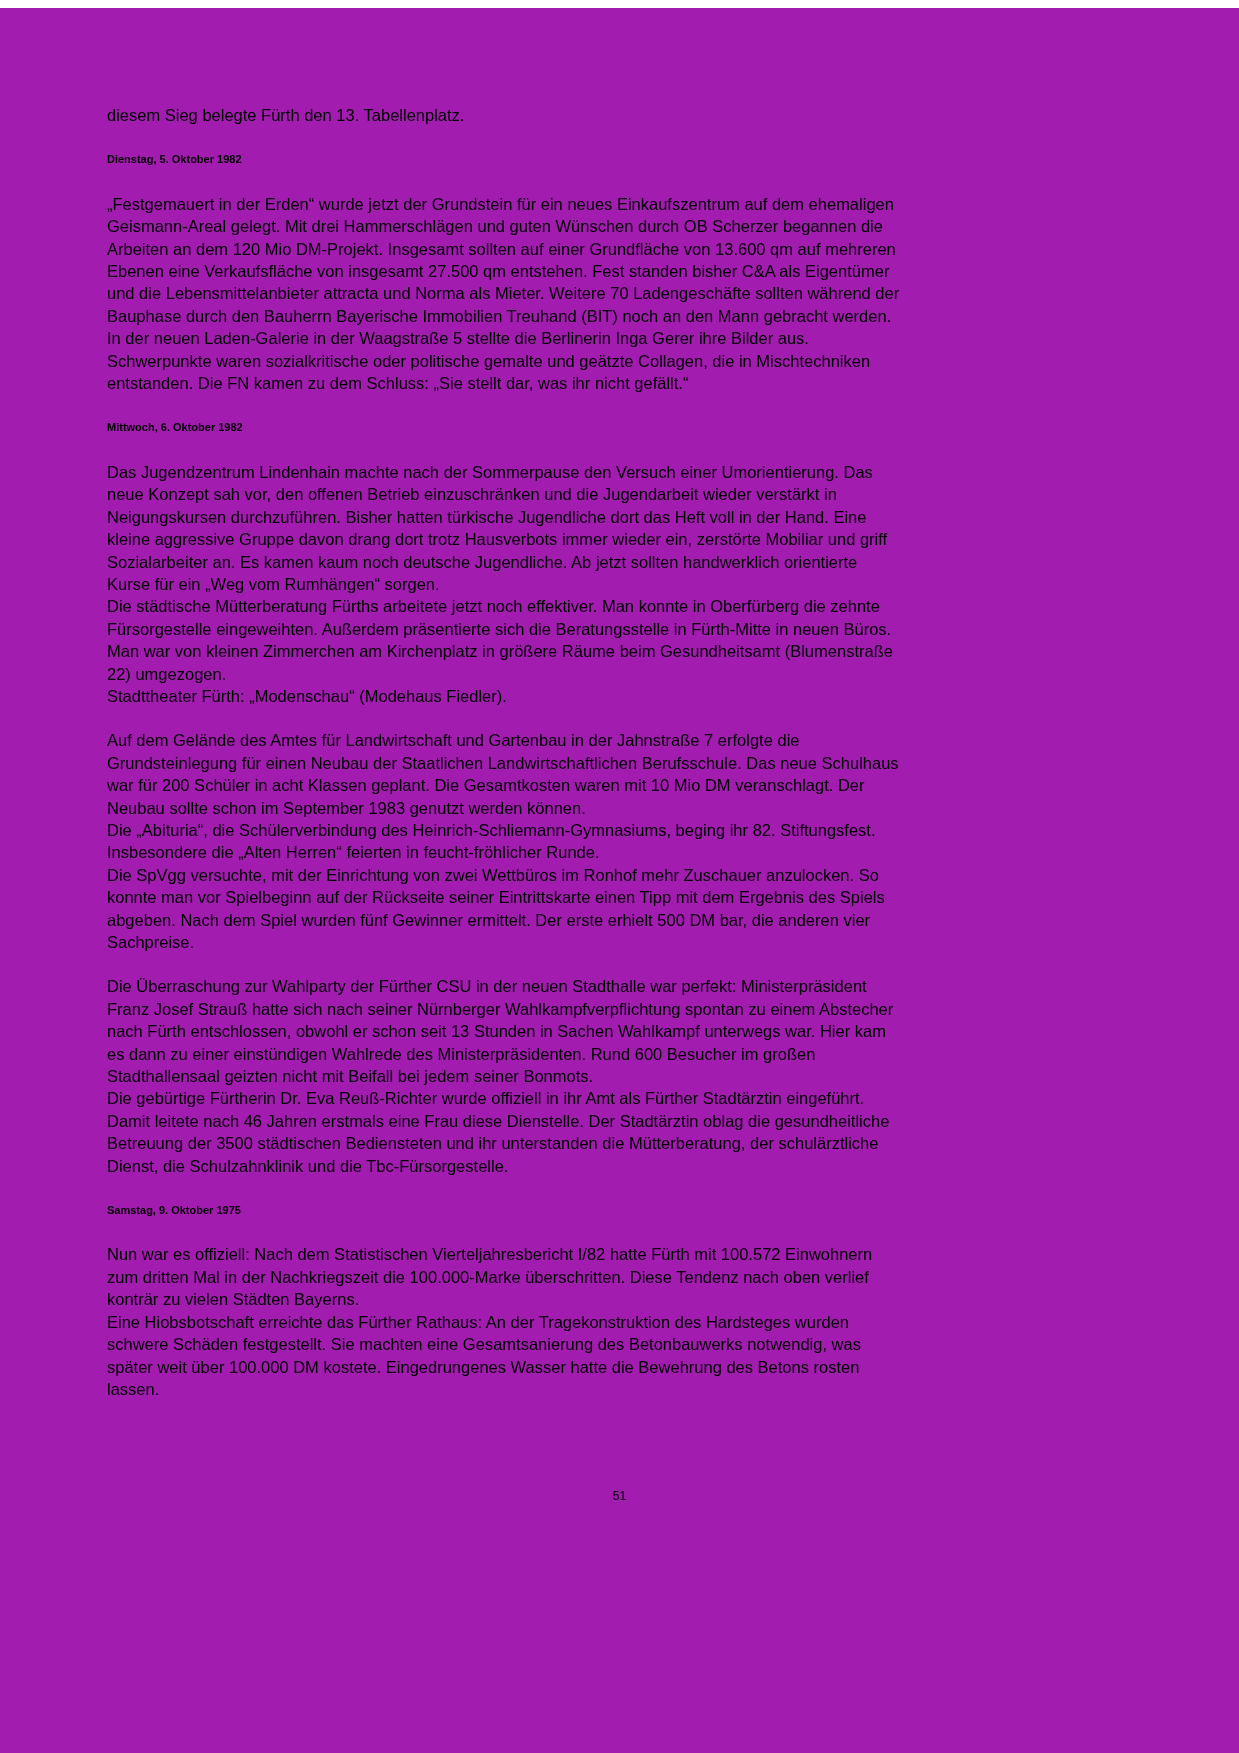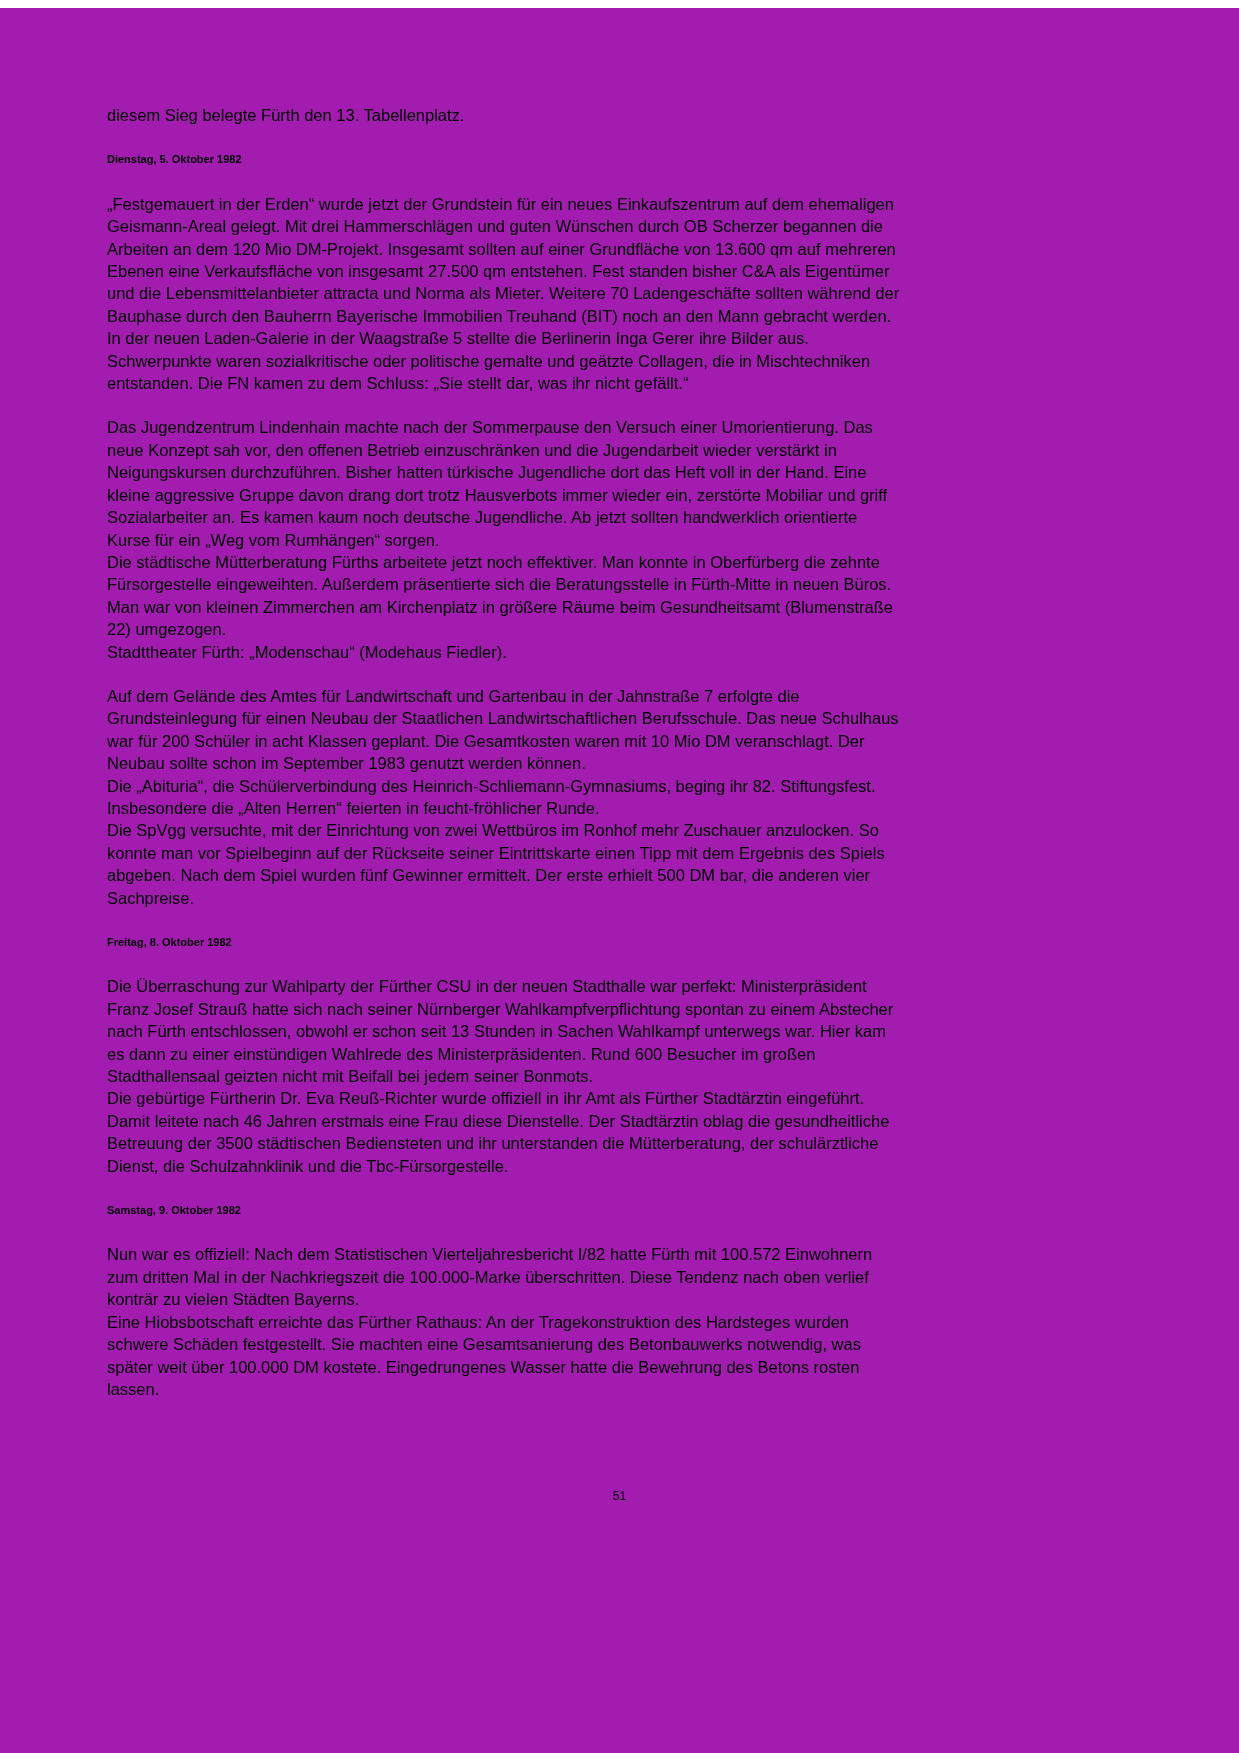--- a/index.html
+++ b/index.html
@@ -59,20 +59,21 @@
 Arbeiten an dem 120 Mio DM-Projekt. Insgesamt sollten auf einer Grundfläche von 13.600 qm auf mehreren
 Ebenen eine Verkaufsfläche von insgesamt 27.500 qm entstehen. Fest standen bisher C&amp;A als Eigentümer
 und die Lebensmittelanbieter attracta und Norma als Mieter. Weitere 70 Ladengeschäfte sollten während der
 Bauphase durch den Bauherrn Bayerische Immobilien Treuhand (BIT) noch an den Mann gebracht werden.
 In der neuen Laden-Galerie in der Waagstraße 5 stellte die Berlinerin Inga Gerer ihre Bilder aus.
 Schwerpunkte waren sozialkritische oder politische gemalte und geätzte Collagen, die in Mischtechniken
 entstanden. Die FN kamen zu dem Schluss: „Sie stellt dar, was ihr nicht gefällt.“</div>
   </div>
 
   <div class="section">
+    <h2 class="section-heading">Mittwoch, 6. Oktober 1982</h2>
     <div class="section-body">Das Jugendzentrum Lindenhain machte nach der Sommerpause den Versuch einer Umorientierung. Das
 neue Konzept sah vor, den offenen Betrieb einzuschränken und die Jugendarbeit wieder verstärkt in
 Neigungskursen durchzuführen. Bisher hatten türkische Jugendliche dort das Heft voll in der Hand. Eine
 kleine aggressive Gruppe davon drang dort trotz Hausverbots immer wieder ein, zerstörte Mobiliar und griff
 Sozialarbeiter an. Es kamen kaum noch deutsche Jugendliche. Ab jetzt sollten handwerklich orientierte
 Kurse für ein „Weg vom Rumhängen“ sorgen.
 Die städtische Mütterberatung Fürths arbeitete jetzt noch effektiver. Man konnte in Oberfürberg die zehnte
 Fürsorgestelle eingeweihten. Außerdem präsentierte sich die Beratungsstelle in Fürth-Mitte in neuen Büros.
 Man war von kleinen Zimmerchen am Kirchenplatz in größere Räume beim Gesundheitsamt (Blumenstraße
 22) umgezogen.
@@ -86,34 +87,33 @@
 Neubau sollte schon im September 1983 genutzt werden können.
 Die „Abituria“, die Schülerverbindung des Heinrich-Schliemann-Gymnasiums, beging ihr 82. Stiftungsfest.
 Insbesondere die „Alten Herren“ feierten in feucht-fröhlicher Runde.
 Die SpVgg versuchte, mit der Einrichtung von zwei Wettbüros im Ronhof mehr Zuschauer anzulocken. So
 konnte man vor Spielbeginn auf der Rückseite seiner Eintrittskarte einen Tipp mit dem Ergebnis des Spiels
 abgeben. Nach dem Spiel wurden fünf Gewinner ermittelt. Der erste erhielt 500 DM bar, die anderen vier
 Sachpreise.</div>
   </div>
 
   <div class="section">
-    <h2 class="section-heading">Freitag, 8. Oktober 1982</h2>
     <div class="section-body">Die Überraschung zur Wahlparty der Fürther CSU in der neuen Stadthalle war perfekt: Ministerpräsident
 Franz Josef Strauß hatte sich nach seiner Nürnberger Wahlkampfverpflichtung spontan zu einem Abstecher
 nach Fürth entschlossen, obwohl er schon seit 13 Stunden in Sachen Wahlkampf unterwegs war. Hier kam
 es dann zu einer einstündigen Wahlrede des Ministerpräsidenten. Rund 600 Besucher im großen
 Stadthallensaal geizten nicht mit Beifall bei jedem seiner Bonmots.
 Die gebürtige Fürtherin Dr. Eva Reuß-Richter wurde offiziell in ihr Amt als Fürther Stadtärztin eingeführt.
 Damit leitete nach 46 Jahren erstmals eine Frau diese Dienstelle. Der Stadtärztin oblag die gesundheitliche
 Betreuung der 3500 städtischen Bediensteten und ihr unterstanden die Mütterberatung, der schulärztliche
 Dienst, die Schulzahnklinik und die Tbc-Fürsorgestelle.</div>
   </div>
 
   <div class="section">
-    <h2 class="section-heading">Samstag, 9. Oktober 1982</h2>
+    <h2 class="section-heading">Samstag, 9. Oktober 1975</h2>
     <div class="section-body">Nun war es offiziell: Nach dem Statistischen Vierteljahresbericht I/82 hatte Fürth mit 100.572 Einwohnern
 zum dritten Mal in der Nachkriegszeit die 100.000-Marke überschritten. Diese Tendenz nach oben verlief
 konträr zu vielen Städten Bayerns.
 Eine Hiobsbotschaft erreichte das Fürther Rathaus: An der Tragekonstruktion des Hardsteges wurden
 schwere Schäden festgestellt. Sie machten eine Gesamtsanierung des Betonbauwerks notwendig, was
 später weit über 100.000 DM kostete. Eingedrungenes Wasser hatte die Bewehrung des Betons rosten
 lassen.</div>
   </div>
 
   <div class="page-number">51</div>

